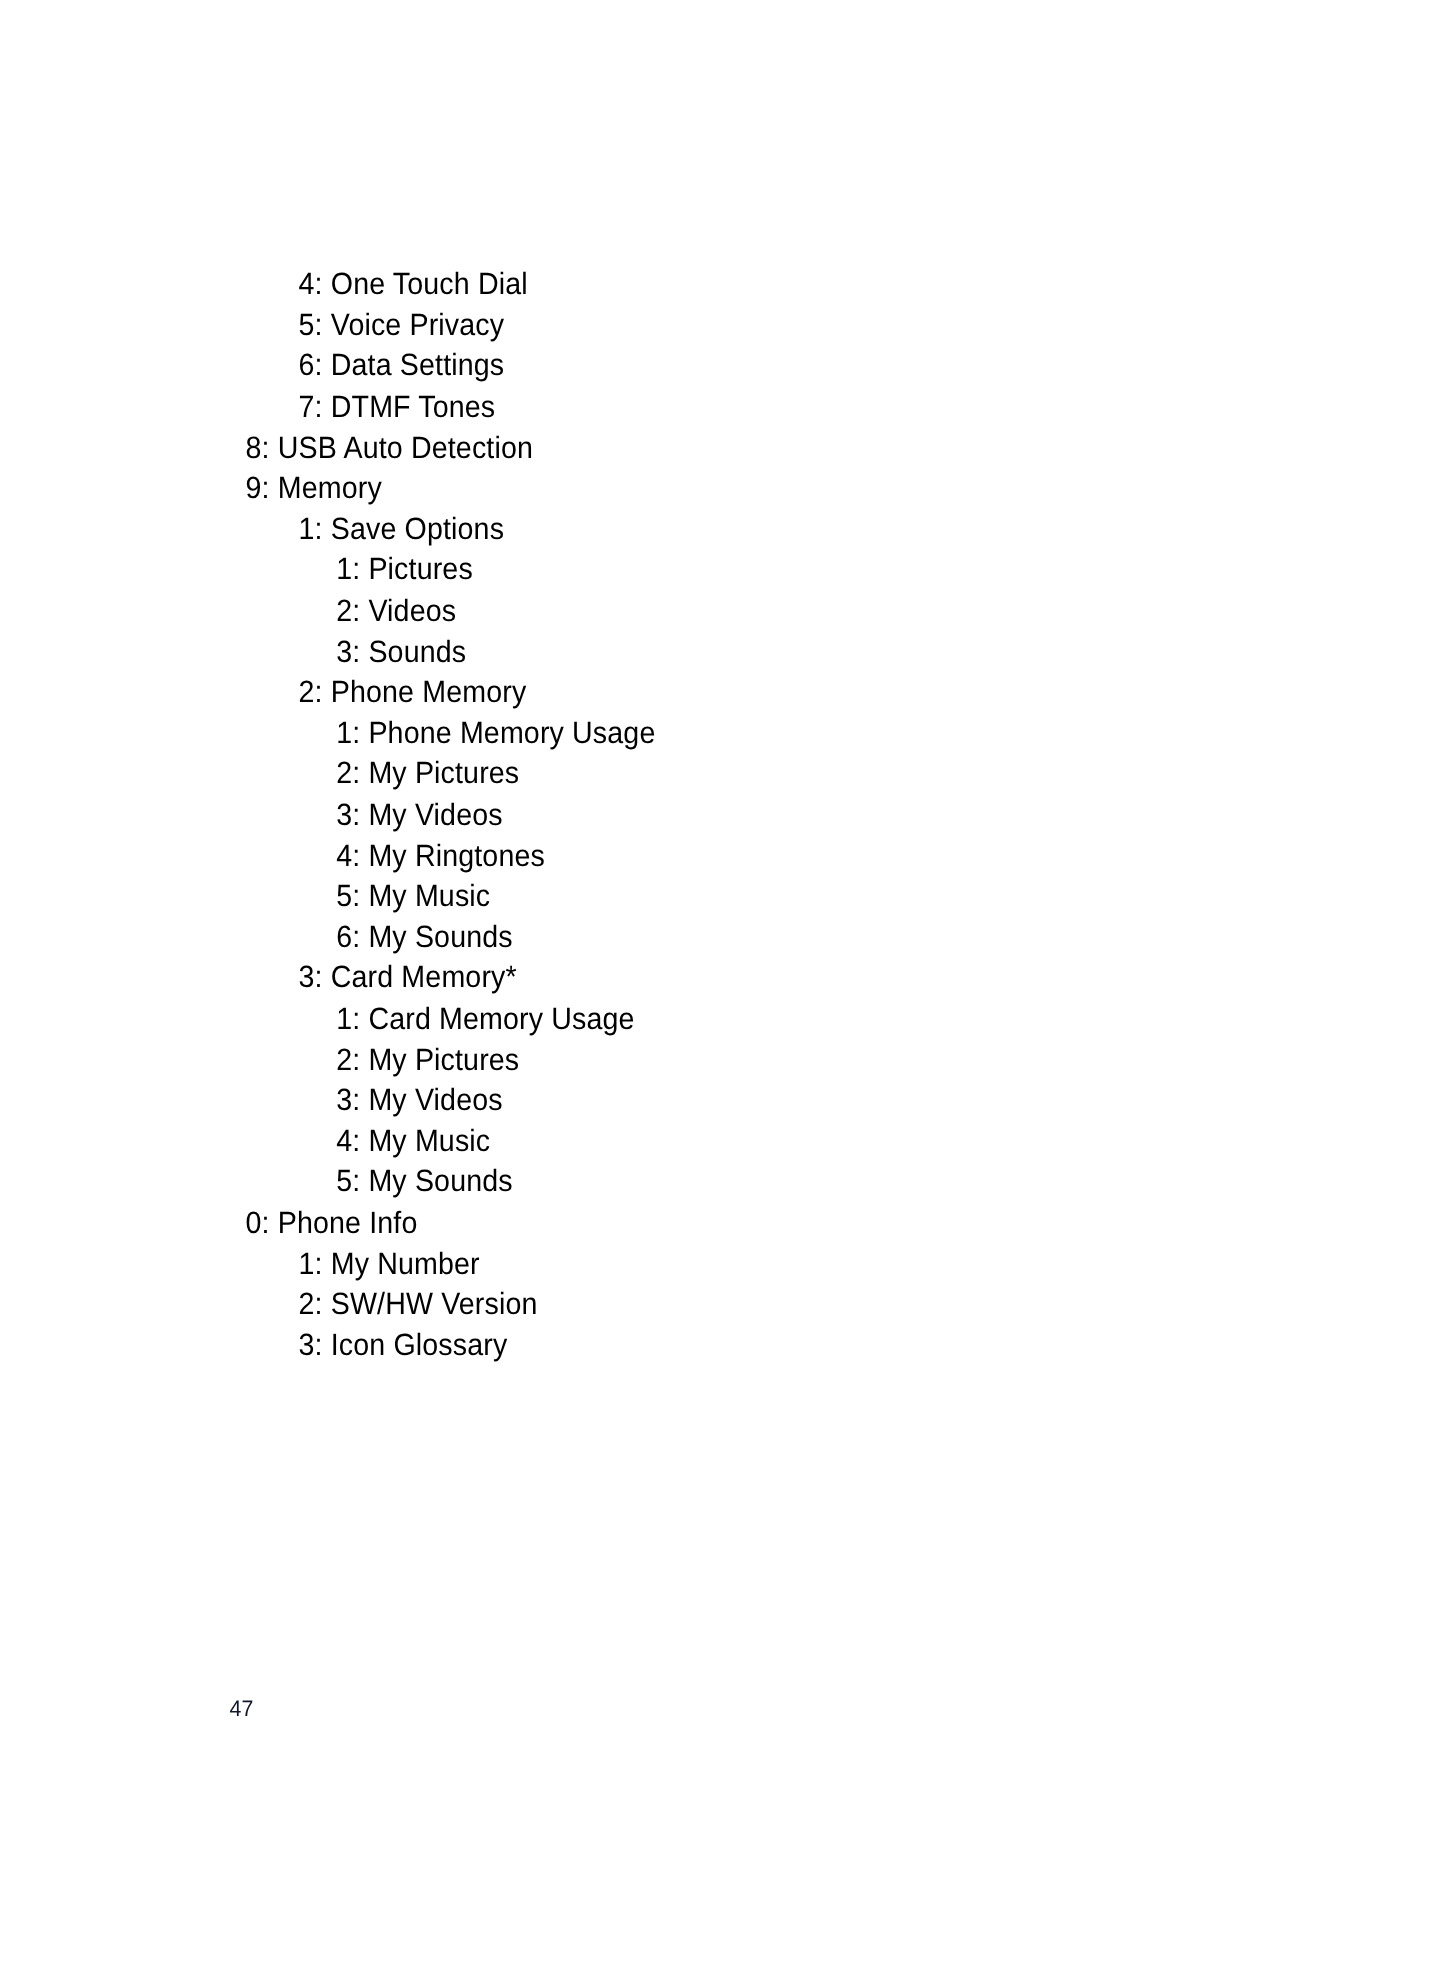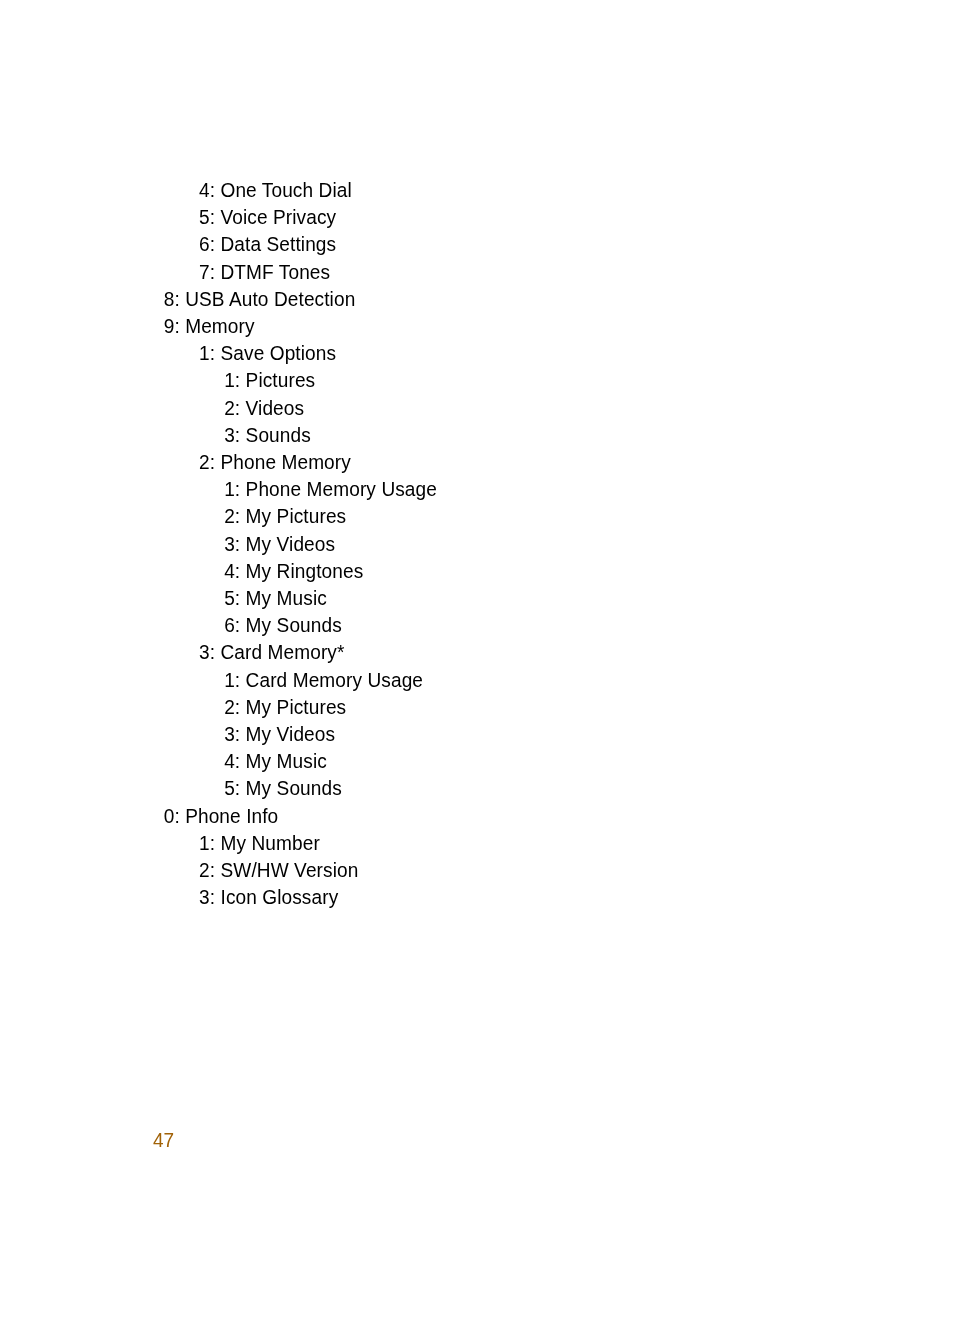--- a/index.html
+++ b/index.html
@@ -76,23 +76,23 @@
     font-size: 0.72em;
     vertical-align: 0.42em;
     letter-spacing: 0;
   }
 
   
   .page-number {
     position: absolute;
     left: 153px;
     top: 1131px;
-    font-size: 20px;
+    font-size: 15px;
     line-height: 18px;
-    color: #a16207;
+    color: #0f172a;
     transform: scaleX(0.95);
     transform-origin: left top;
   }
 </style>
 </head>
 <body>
 
 <div class="page">
 
   <div class="menu-outline">

